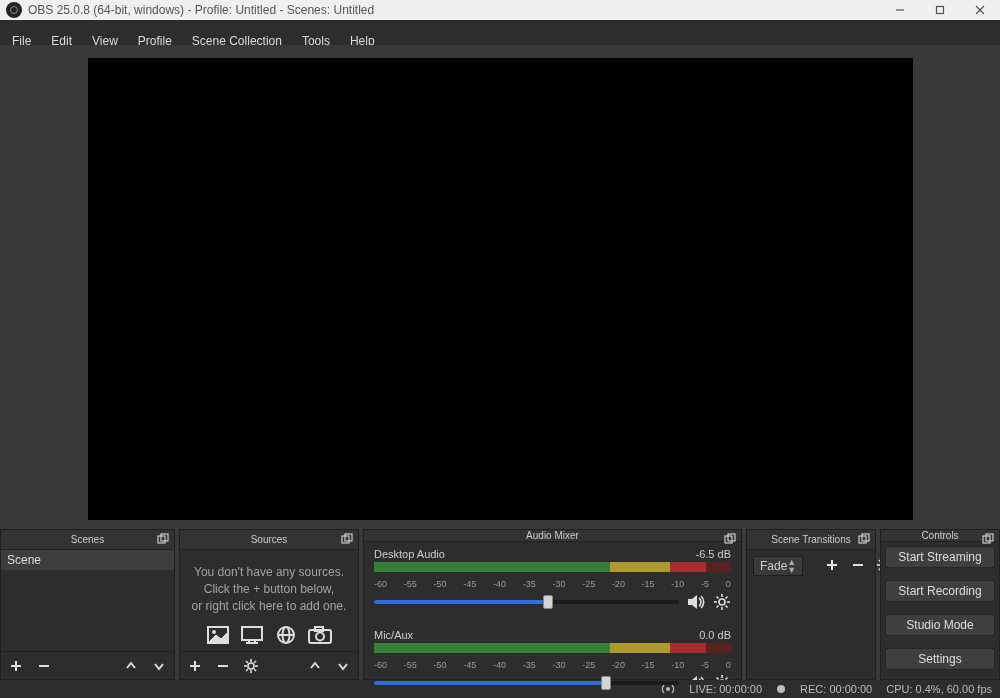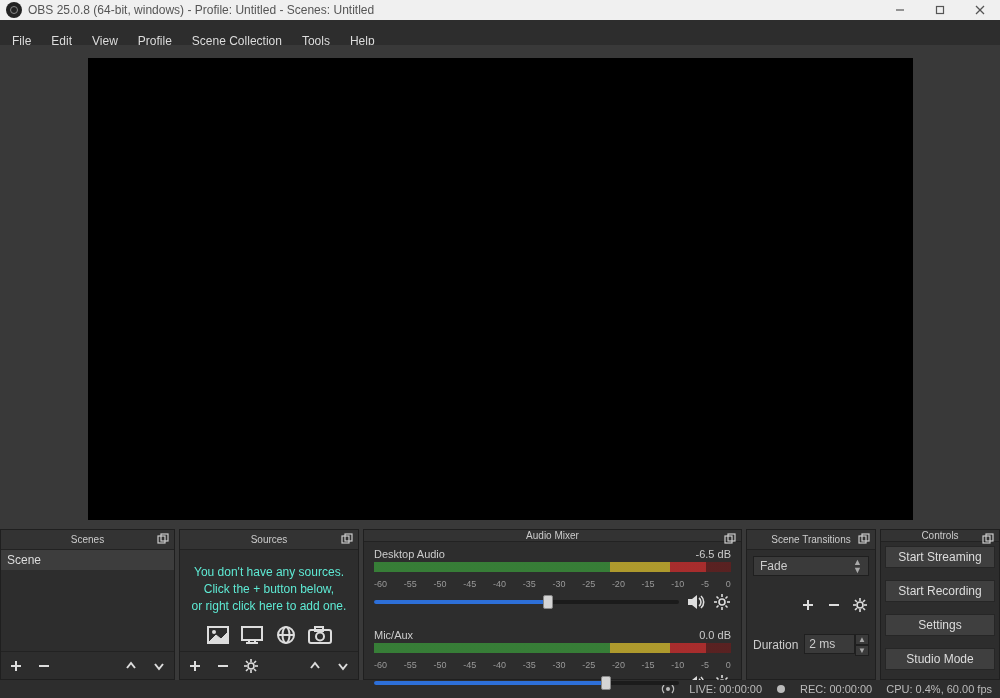--- a/index.html
+++ b/index.html
@@ -91,21 +91,21 @@
   .scenes { width: 175px; }
   .scene-row {
     background:#3d3d3d;
     padding:3px 6px;
     font-size:12px;
   }
   
   .sources { width: 180px; }
   .sources .msg {
     text-align:center;
-    color:#5eead4;
+    color:#a3a3a3;
     font-size:12px;
     line-height:1.4;
     padding:14px 8px 4px 8px;
   }
   .source-icons {
     display:flex;justify-content:center;gap:8px;margin-top:6px;
   }
   .src-ico {
     width:26px;height:22px;color:#ddd;display:flex;align-items:center;justify-content:center;
   }
@@ -147,21 +147,21 @@
   }
   .slider-row { display:flex;align-items:center;gap:8px;margin-top:4px;}
   .slider {
     flex:1; height:4px;background:#1b1b1b;position:relative;border-radius:2px;
   }
   .slider-fill{position:absolute;left:0;top:0;bottom:0;background:#2d6fd8;border-radius:2px;}
   .slider-thumb{position:absolute;top:-5px;width:10px;height:14px;background:#d4d4d4;border-radius:2px;border:1px solid #888;}
   .spk,.gear{width:18px;height:18px;display:flex;align-items:center;justify-content:center;color:#ddd;}
   
   .transitions { width:130px; }
-  .transitions .body { padding:6px; display:flex;flex-direction:column;gap:20px;}
+  .transitions .body { padding:6px; display:flex;gap:20px;}
   .combo {
     display:flex;align-items:center;justify-content:space-between;
     background:#3a3a3a;border:1px solid #1f1f1f;
     padding:2px 6px;font-size:12px;color:#ccc;
     height:20px;
   }
   .combo .arr{font-size:9px;color:#aaa;line-height:8px;}
   .trans-icons{display:flex;justify-content:flex-end;gap:8px;}
   .tricon{width:18px;height:18px;color:#ddd;display:flex;align-items:center;justify-content:center;font-size:16px;}
   .dur-row{display:flex;align-items:center;gap:6px;font-size:12px;color:#ccc;}
@@ -538,22 +538,22 @@
       <span class="panel-pop">
         <svg width="12" height="12">
             <rect x="1" y="3" width="7" height="7" fill="none" stroke="#ccc" stroke-width="1.2"></rect>
             <rect x="4" y="1" width="7" height="7" fill="none" stroke="#ccc" stroke-width="1.2"></rect>
           </svg>
       </span>
     </div>
     <div class="body">
       <div class="ctlbtn">Start Streaming</div>
       <div class="ctlbtn">Start Recording</div>
+      <div class="ctlbtn">Studio Mode</div>
       <div class="ctlbtn">Settings</div>
-      <div class="ctlbtn">Studio Mode</div>
       <div class="ctlbtn">Exit</div>
     </div>
   </div>
 
 </div>
 
 <div class="statusbar">
   <span>
     <svg width="14" height="12">
         <circle cx="7" cy="6" r="2" fill="#bbb"></circle>

